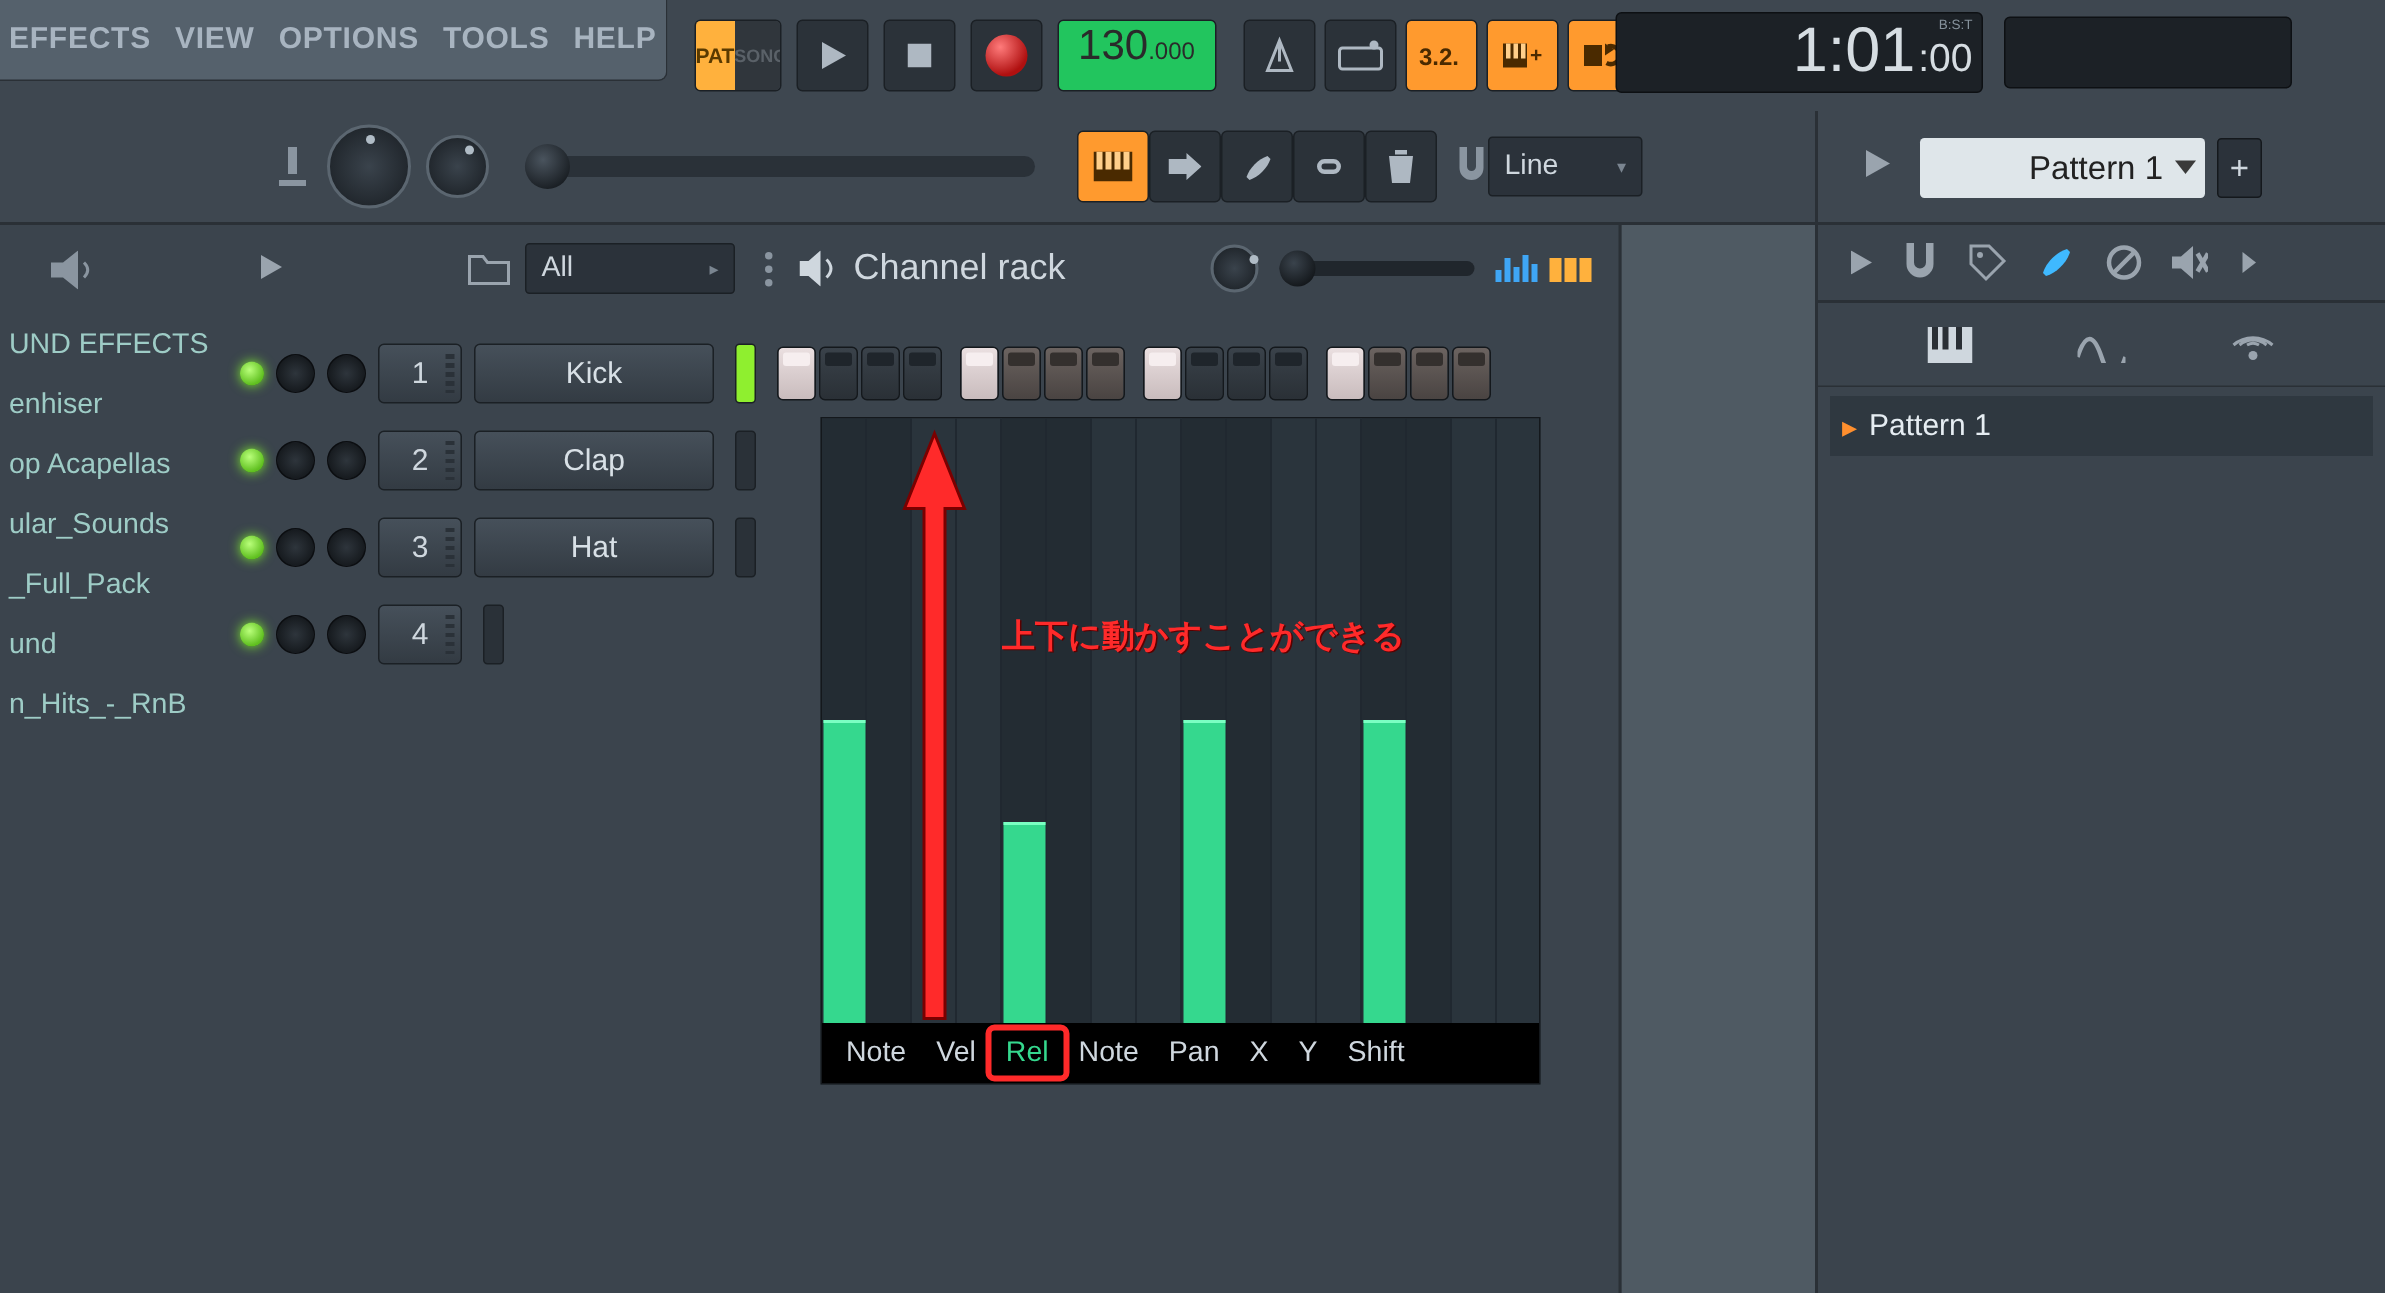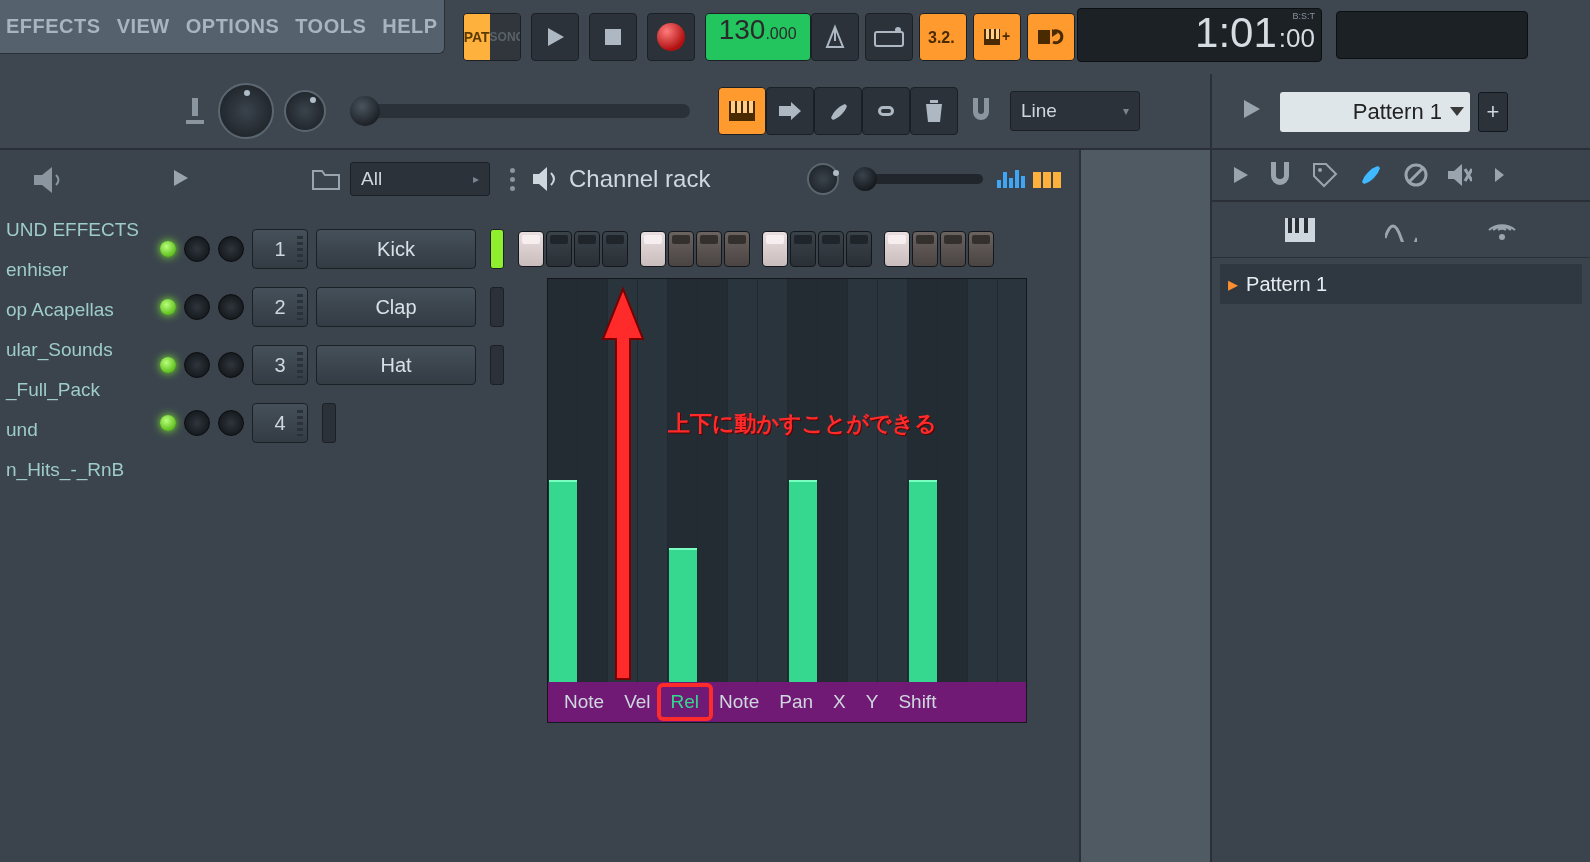--- a/index.html
+++ b/index.html
@@ -13,21 +13,21 @@
   .transport{display:flex;gap:10px;align-items:center;padding-left:18px}
   .tbtn{background:#2b3239;border:1px solid #1b2025;border-radius:4px;height:48px;display:flex;align-items:center;justify-content:center}
   .tbtn.sq{width:48px}
   .pat{display:flex;width:58px;height:48px;border-radius:4px;overflow:hidden;border:1px solid #1b2025}
   .pat .top{flex:1;background:#ffb13d;color:#5a3a00;font-weight:700;font-size:14px;display:flex;align-items:center;justify-content:center}
   .pat .bot{flex:1;background:#30363c;color:#5a6168;font-weight:700;font-size:12px;display:flex;align-items:center;justify-content:center}
   .rec{width:28px;height:28px;border-radius:50%;background:radial-gradient(circle at 35% 30%,#ff7b7b,#b01010 70%)}
   .bpm{width:106px;height:48px;background:#22c55e;color:#2a2a2a;border-radius:4px;display:flex;align-items:baseline;justify-content:center;font-family:Liberation Sans, sans-serif;border:1px solid #1b2025}
   .bpm .big{font-size:28px;font-weight:500}
   .bpm .sm{font-size:16px}
-  .iconbar{display:flex;gap:6px;align-items:center;}
+  .iconbar{display:flex;gap:6px;align-items:center;padding-left:18px}
   .ibtn{width:48px;height:48px;border-radius:4px;background:#2b3239;border:1px solid #1b2025;display:flex;align-items:center;justify-content:center}
   .ibtn.orange{background:#ff9a2e}
   .timedisp{position:absolute;right:268px;top:8px;height:54px;width:245px;background:#1c2126;border:1px solid #0d1013;border-radius:4px;display:flex;align-items:baseline;justify-content:flex-end;padding-right:6px;color:#d6dde2}
   .timedisp .a{font-size:42px;font-weight:300}
   .timedisp .b{font-size:26px;font-weight:300;margin-left:2px}
   .timedisp .lbl{position:absolute;right:6px;top:2px;font-size:9px;color:#86929c}
   .meter{position:absolute;right:62px;top:11px;width:192px;height:48px;background:#1c2126;border:1px solid #0d1013;border-radius:4px}
 
   
   .toolbar2{position:absolute;left:0;top:74px;height:76px;width:1590px;background:#3e4750;border-bottom:2px solid #2a3036;display:flex;align-items:center}
@@ -84,21 +84,21 @@
   .step.gap{margin-right:10px}
 
   
   .graph{position:absolute;left:401px;top:128px;width:480px;height:445px;background:#2a343c;border:1px solid #14181c}
   .graph .grid{position:absolute;inset:0;background:
     repeating-linear-gradient(90deg,#232c33 0 60px,#2a343c 60px 120px);
     background-size:120px 100%}
   .graph .sep{position:absolute;inset:0;background:repeating-linear-gradient(90deg,transparent 0 29px,#202830 29px 30px)}
   .graph .bars{position:absolute;left:0;right:0;bottom:40px;top:0}
   .gbar{position:absolute;bottom:0;width:28px;background:#35d88e;border-top:2px solid #7affc2}
-  .graph .tabs{position:absolute;left:0;right:0;bottom:0;height:40px;background:#701a75;display:flex;align-items:center;padding-left:6px;gap:0}
+  .graph .tabs{position:absolute;left:0;right:0;bottom:0;height:40px;background:#000000;display:flex;align-items:center;padding-left:6px;gap:0}
   .graph .tabs span{font-size:19px;color:#cfd7de;padding:4px 10px}
   .graph .tabs span.active{color:#35d88e;outline:4px solid #ff2a2a;border-radius:2px}
   .annot{position:absolute;color:#ff2a2a;font-weight:700;font-size:22px;text-shadow:1px 1px 0 #5a0000}
   .arrow-svg{position:absolute}
 
   
   .rightcol{position:absolute;right:0;top:74px;width:380px;height:788px;background:#3b444d;border-left:2px solid #2a3036}
   .rightcol .bar1{height:76px;display:flex;align-items:center;padding-left:8px;gap:10px;border-bottom:2px solid #2a3036;background:#3e4750}
   .patsel{position:absolute;right:120px;top:18px;width:190px;height:40px;background:#dfe6ea;color:#222;border-radius:3px;display:flex;align-items:center;justify-content:flex-end;padding-right:28px;font-size:22px}
   .patsel .tri{position:absolute;right:6px;top:12px}
@@ -231,21 +231,21 @@
       </svg>
     </div>
   <div class="ibtn" style="width:48px;height:48px">
       <svg width="20" height="22">
         <path d="M2 4h16l-2 18H4z M6 0h8v3H6z" class="ic-grey-fill"></path>
       </svg>
     </div>
   <svg width="22" height="26" style="margin-left:12px">
       <path d="M3 0v14a8 8 0 0 0 16 0V0h-5v13a3 3 0 0 1-6 0V0z" fill="#8a95a0"></path>
     </svg>
-  <div class="dropdown" style="width:130px;margin-left:18px">
+  <div class="dropdown" style="width:103px;margin-left:0">
     <span>Line</span>
       <span class="arrow">▾</span>
   </div>
 </div>
 
 <div class="rightcol">
   <div class="bar1"></div>
   <svg class="playtri" width="18" height="18">
       <polygon points="2,0 18,9 2,18" fill="#9aa4ae"></polygon>
     </svg>

